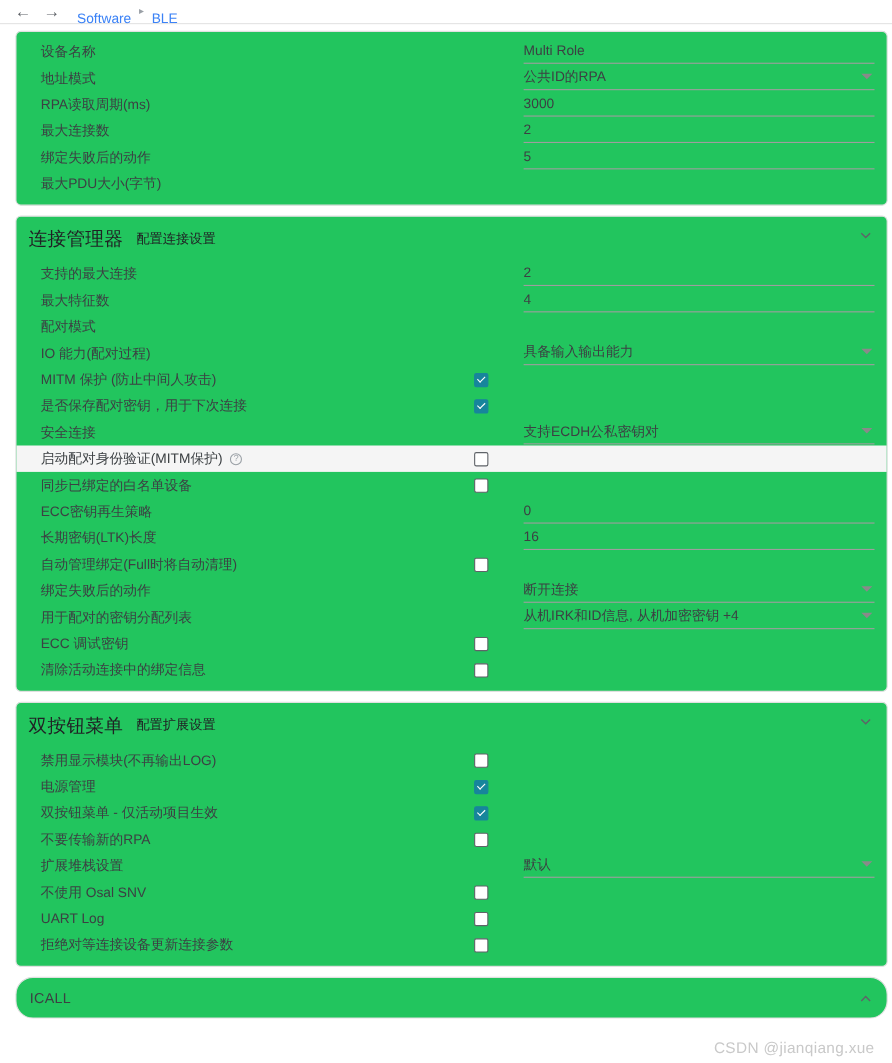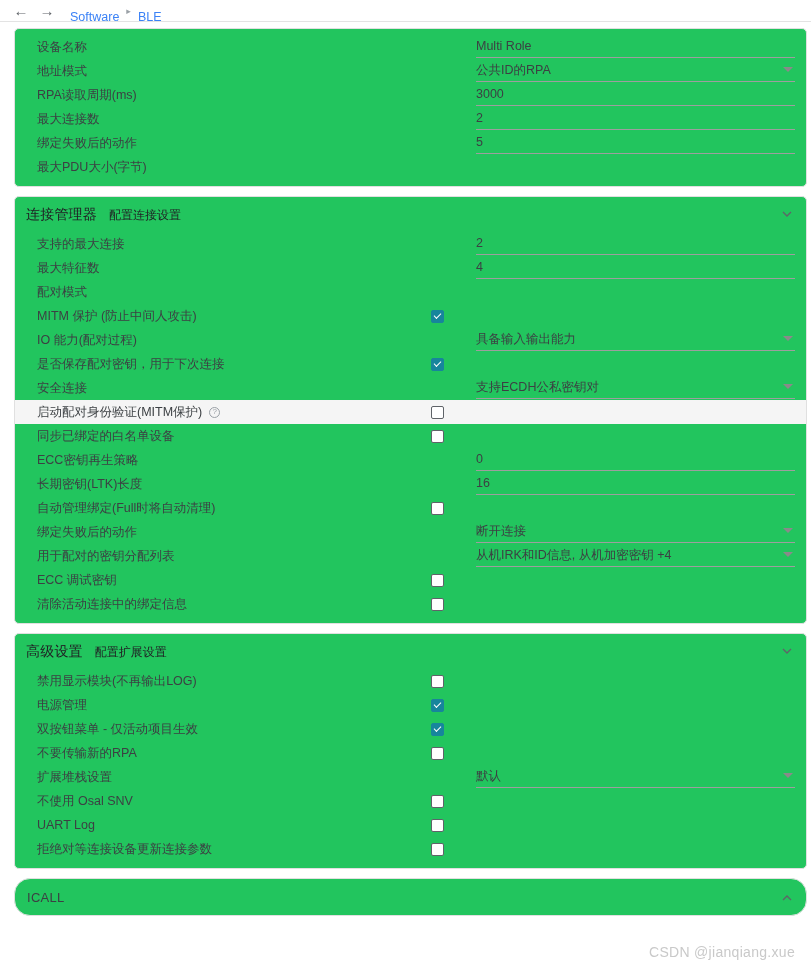--- a/index.html
+++ b/index.html
@@ -59,21 +59,21 @@
     position: relative;
   }
 
   .card-header {
     display: flex;
     align-items: center;
     padding: 3px 10px 8px 11px;
     position: relative;
   }
   .card-title {
-    font-size: 14px;
+    font-size: 17px;
     color: #202124;
     letter-spacing: 0.2px;
     text-align: right;
   }
   .card-subtitle {
     font-size: 12px;
     color: #202124;
     margin-left: 12px;
   }
   .chev {
@@ -306,35 +306,35 @@
           </div>
         </div>
       </div>
       <div class="row">
         <div class="row-label">
           <span>配对模式</span>
         </div>
       </div>
       <div class="row">
         <div class="row-label">
-          <span>MITM 保护 (防止中间人攻击)</span>
-        </div>
-        <div class="row-control">
-          <div class="cbx on"></div>
-        </div>
-      </div>
-      <div class="row">
-        <div class="row-label">
           <span>IO 能力(配对过程)</span>
         </div>
         <div class="row-control">
           <div class="field">
             <span class="field-value">具备输入输出能力</span>
             <span class="caret"></span>
           </div>
+        </div>
+      </div>
+      <div class="row">
+        <div class="row-label">
+          <span>MITM 保护 (防止中间人攻击)</span>
+        </div>
+        <div class="row-control">
+          <div class="cbx on"></div>
         </div>
       </div>
       <div class="row">
         <div class="row-label">
           <span>是否保存配对密钥，用于下次连接</span>
         </div>
         <div class="row-control">
           <div class="cbx on"></div>
         </div>
       </div>
@@ -428,21 +428,21 @@
         <div class="row-label">
           <span>清除活动连接中的绑定信息</span>
         </div>
         <div class="row-control">
           <div class="cbx"></div>
         </div>
       </div>
     </div>
     <div class="card">
       <div class="card-header">
-        <span class="card-title">高级设置</span>
+        <span class="card-title">双按钮菜单</span>
         <span class="card-subtitle">配置扩展设置</span>
         <span class="chev">
           <svg width="14" height="14" viewBox="0 0 14 14">
             <polyline points="3,5 7,9 11,5" fill="none" stroke="currentColor" stroke-width="1.3"></polyline>
           </svg>
         </span>
       </div>
       <div class="row">
         <div class="row-label">
           <span>禁用显示模块(不再输出LOG)</span>

